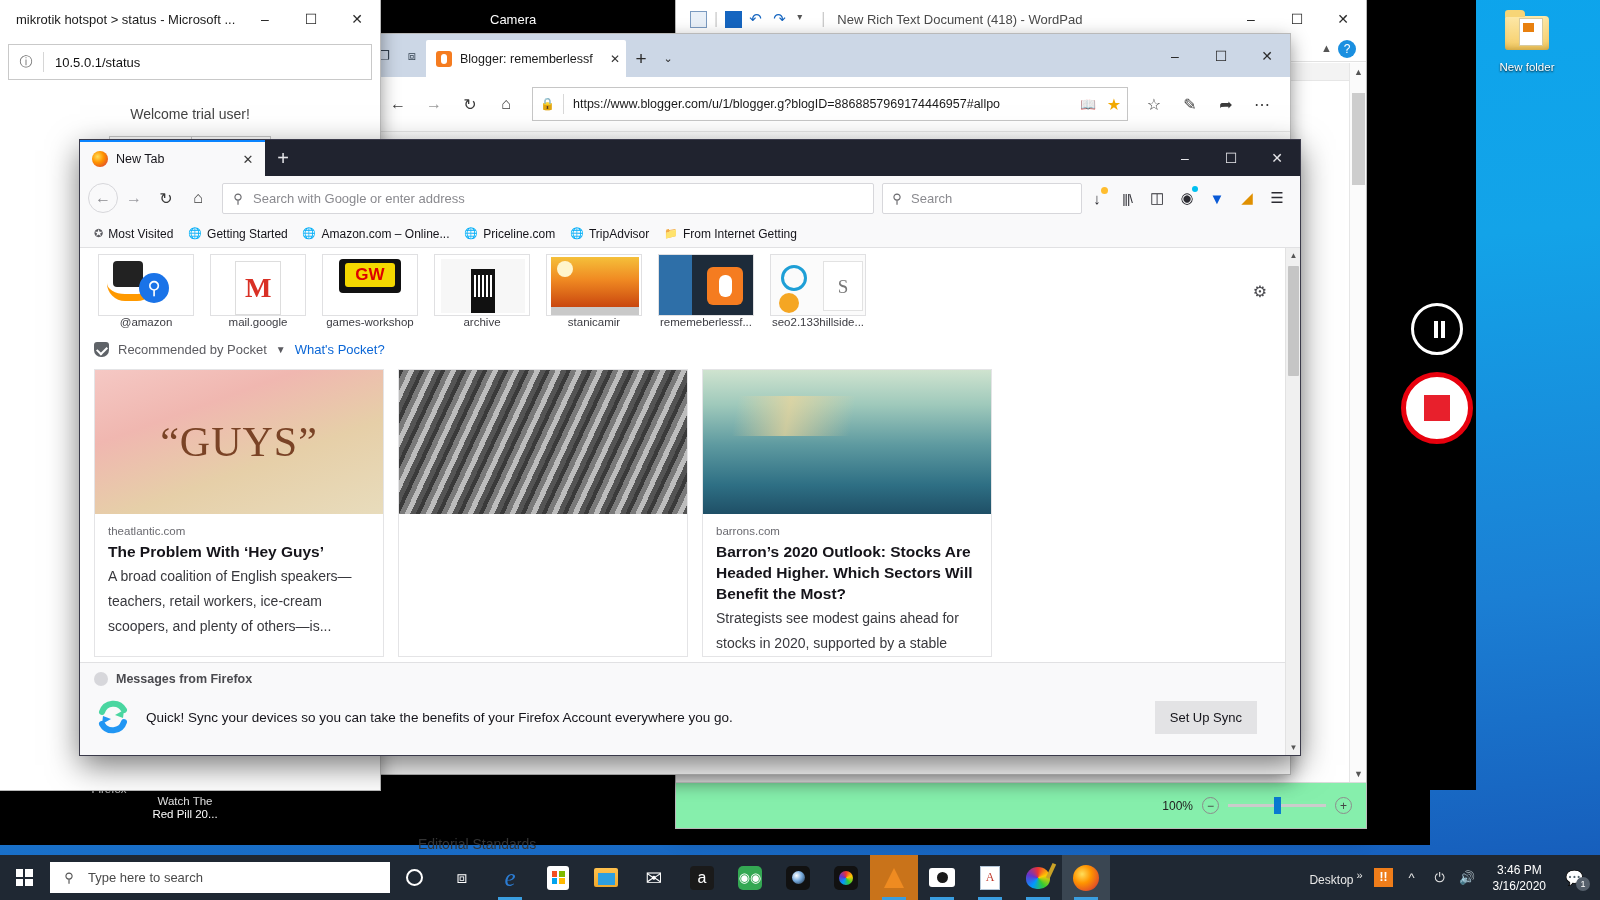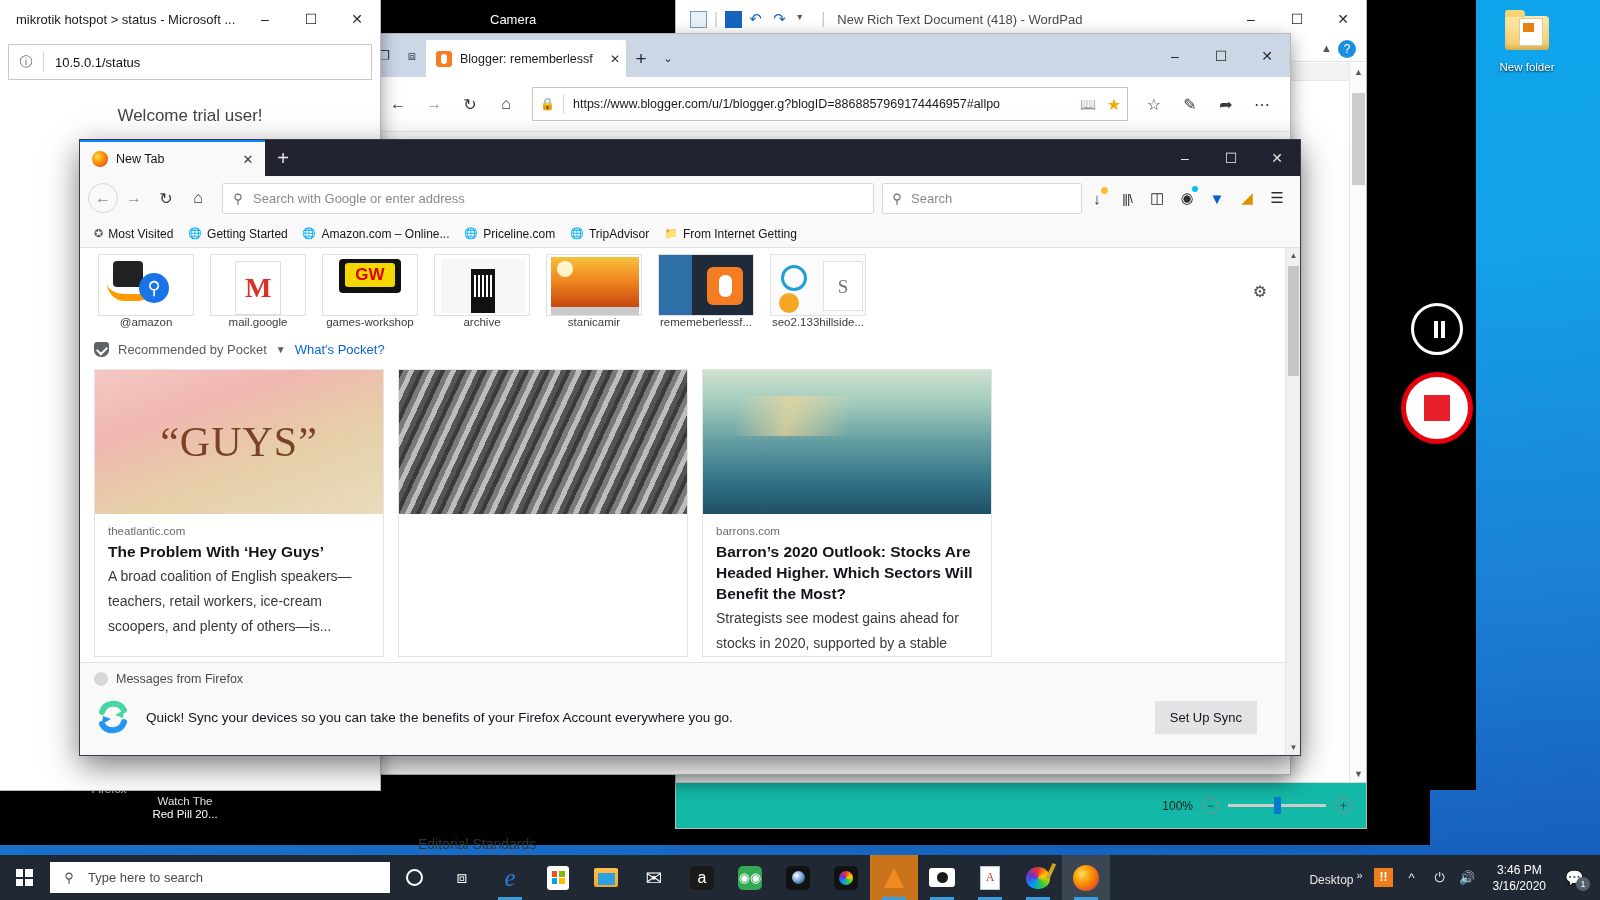--- a/index.html
+++ b/index.html
@@ -49,21 +49,21 @@
 
   
   #mikrotik { left:0; top:0; width:380px; height:790px; background:#fff; }
   #mikrotik .titlebar{border-bottom:0;}
   #mik-addr { height:36px; margin:6px 8px 0; border:1px solid #c9c9c9; display:flex; align-items:center;
               font-size:13px; color:#111; background:#fff; }
   #mik-addr .infoicon { width:34px; text-align:center; color:#6b6b6b; font-size:13px; }
   #mik-addr .sep { width:1px; height:20px; background:#d6d6d6; }
   #mik-addr .url { padding-left:11px; }
   #mik-body { padding-top:26px; text-align:center; font-size:12.5px; color:#333; }
-  #mik-body .welcome{ font-size:17px; color:#444; }
+  #mik-body .welcome{ font-size:14px; color:#444; }
   #mik-table { margin:14px auto 0; border-collapse:collapse; font-size:12.5px; }
   #mik-table td { border:1px solid #c8c8c8; padding:3px 9px; }
   #mik-table td.k { text-align:right; color:#222; }
   #mik-table td.v { text-align:left; color:#111; }
 
   
   #camera { left:474px; top:0; width:1002px; height:790px; background:#000; border:0; box-shadow:none;}
   #camera .cam-title{ height:38px; color:#fff; font-size:13px; display:flex; align-items:center; padding-left:16px;}
   #cam-photo { position:absolute; left:906px; top:490px; width:80px; height:300px;
      background:linear-gradient(#c9bba6,#8a7c63 35%,#b4473c 60%,#d8d2c6 100%); filter:blur(1px); }
@@ -79,21 +79,21 @@
   #wp-qat { display:flex; align-items:center; gap:7px; padding-left:14px; }
   .wp-ic { width:17px;height:17px; display:inline-block; }
   #wp-titletext{ font-size:13px; color:#4a4a4a; margin-left:12px; white-space:nowrap;}
   #wp-ribbonstrip{ height:24px; background:#fff; border-bottom:1px solid #e2e2e2; position:relative;}
   #wp-help{ position:absolute; right:10px; top:2px; width:18px;height:18px;border-radius:50%;
     background:#1a8fe0;color:#fff;font-size:12px;display:flex;align-items:center;justify-content:center;}
   #wp-chev{position:absolute;right:34px;top:4px;color:#555;font-size:11px;}
   #wp-page{ position:absolute; left:0; top:63px; right:0; bottom:46px; background:#fff;}
   #wp-ruler{height:18px;background:#f3f3f3;border-bottom:1px solid #e6e6e6;}
   #wp-text{ padding:40px 0 0 45px; font-size:13.5px; color:#1a1a1a; }
-  #wp-statusbar{ position:absolute; left:0;right:0;bottom:0;height:46px;background:#14b8a6;
+  #wp-statusbar{ position:absolute; left:0;right:0;bottom:0;height:46px;background:#86efac;
      border-top:1px solid #dcdcdc; display:flex; align-items:center; justify-content:flex-end; padding-right:14px; gap:9px;}
   #wp-statusbar .zpct{font-size:12px;color:#222;}
   .zbtn{width:17px;height:17px;border-radius:50%;border:1px solid #8d8d8d;color:#444;font-size:12px;
         display:flex;align-items:center;justify-content:center;line-height:1;}
   #ztrack{width:98px;height:3px;background:#ccc;position:relative;}
   #zthumb{position:absolute;left:46px;top:-7px;width:7px;height:17px;background:#0a7ad1;}
   #wp-vscroll{position:absolute;right:0;top:63px;bottom:46px;width:17px;background:#fbfbfb;border-left:1px solid #e6e6e6;}
   #wp-vthumb{position:absolute;top:30px;left:2px;width:13px;height:92px;background:#cdcdcd;}
   .wp-arrow{position:absolute;left:0;width:17px;height:17px;display:flex;align-items:center;justify-content:center;
             font-size:9px;color:#555;}
@@ -191,21 +191,21 @@
   .pimg1:after{content:"“GUYS”";position:absolute;left:50%;top:50%;transform:translate(-50%,-50%);
      font-family:"Liberation Serif",serif;font-size:42px;color:#7a4326;letter-spacing:1px;}
   .pimg2{background:repeating-linear-gradient(115deg,#3a3a3a 0 4px,#7a7a7a 4px 9px,#bdbdbd 9px 14px,#545454 14px 19px);}
   .pimg3{background:linear-gradient(180deg,#cfe3cf 0%,#9fc9bb 24%,#5e9aa0 52%,#2e6f84 80%,#1f4f66 100%);position:relative;}
   .pimg3:before{content:"";position:absolute;left:0;top:18%;width:100%;height:28%;
      background:linear-gradient(100deg,transparent 12%,#f0d79a 30%,transparent 52%);opacity:.7;}
 
   
   #ff-msgbar{position:absolute;left:0;right:15px;bottom:0;height:93px;background:#f9f9fa;
              border-top:1px solid #e1e1e3;padding:9px 0 0 14px;}
-  #ff-msgbar .mhead{display:flex;align-items:center;gap:8px;font-size:12.5px;color:#4a4a4f;font-weight:normal;}
+  #ff-msgbar .mhead{display:flex;align-items:center;gap:8px;font-size:12.5px;color:#4a4a4f;font-weight:bold;}
   #ff-msgbar .mhead .mfx{width:14px;height:14px;border-radius:50%;background:#d7d7db;}
   #ff-msgrow{display:flex;align-items:center;gap:14px;margin-top:12px;padding-right:28px;}
   #sync-icon{width:38px;height:38px;position:relative;flex:none;}
   #ff-msgrow .mtxt{font-size:13.5px;color:#15141a;flex:1;}
   #setup-sync{background:#e3e3e5;border:0;padding:9px 15px;font-size:13px;color:#15141a;}
   
   #ff-vscroll{position:absolute;right:0;top:108px;bottom:0;width:15px;background:#f0f0f0;border-left:1px solid #e2e2e2;}
   #ff-vthumb{position:absolute;left:2px;top:18px;width:11px;height:110px;background:#c5c5c5;border-radius:1px;}
   .ffsarr{position:absolute;left:0;width:15px;height:15px;display:flex;align-items:center;justify-content:center;
           font-size:8px;color:#555;}

